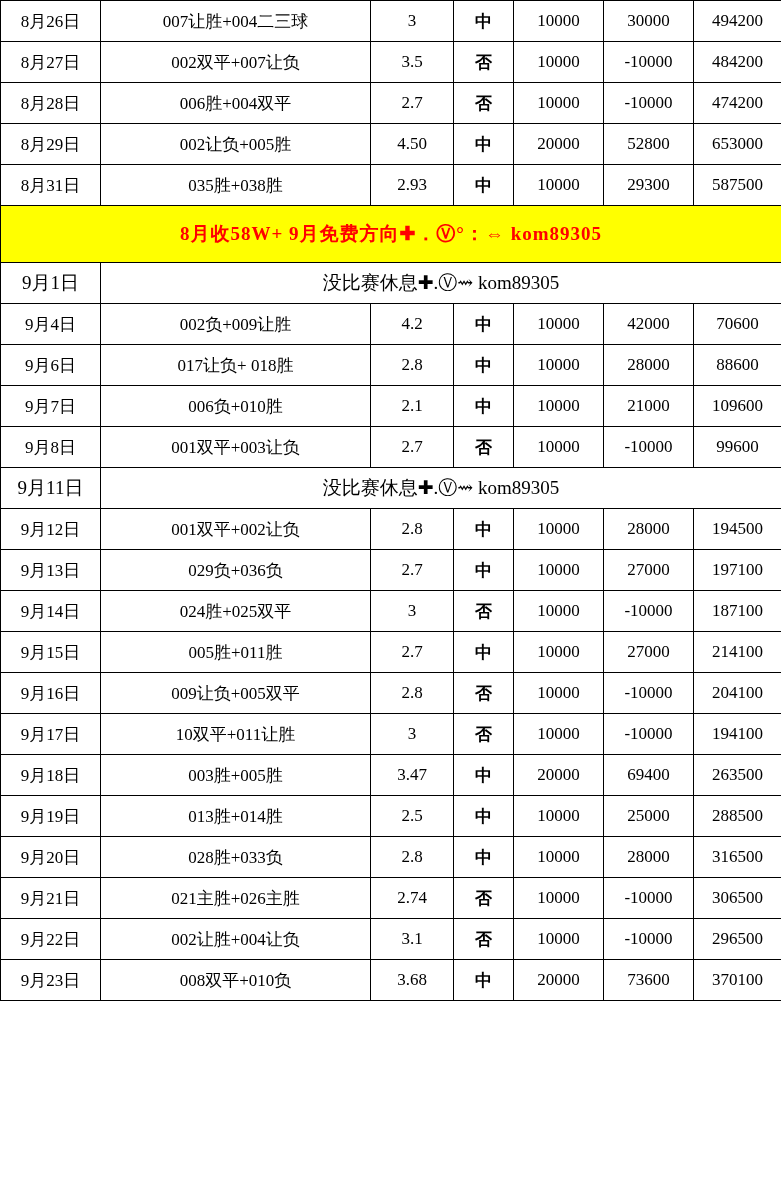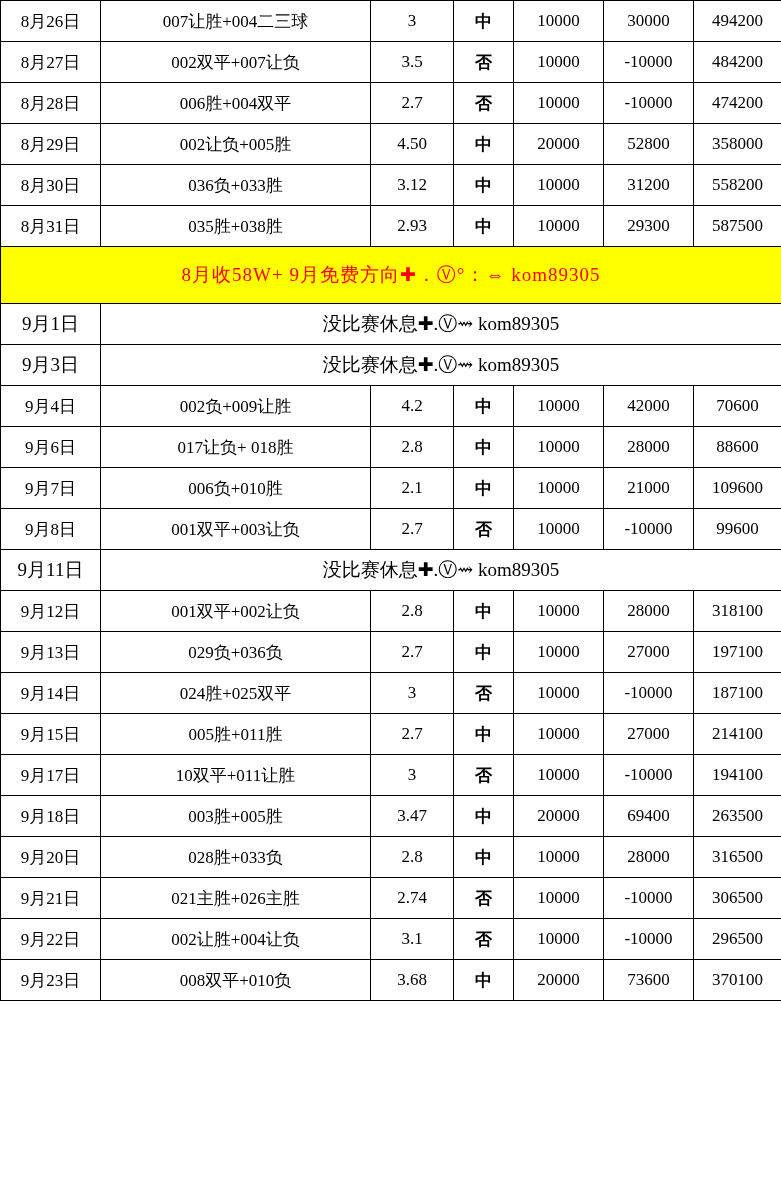--- a/index.html
+++ b/index.html
@@ -35,21 +35,21 @@
   col.c-profit { width: 90px; }
   col.c-total  { width: 88px; }
 
   td.red { color: #ff0000; }
   td.black { color: #000000; }
   td.bold { font-weight: bold; }
 
   tr.banner td {
     background: #ffff00;
     color: #ff0000;
-    font-weight: normal;
+    font-weight: bold;
     font-size: 19px;
     height: 56px;
     letter-spacing: 1px;
   }
   tr.rest td {
     font-size: 19px;
     color: #000000;
     margin-left: 24px;
   }
   td.rest-cell {
@@ -103,51 +103,38 @@
         <td class="black">-10000</td>
         <td class="black">474200</td>
       </tr>
       <tr class="data-row">
         <td class="black">8月29日</td>
         <td class="red">002让负+005胜</td>
         <td class="red">4.50</td>
         <td class="red bold">中</td>
         <td class="red">20000</td>
         <td class="red">52800</td>
-        <td class="red">358000</td>
-      </tr>
-      <tr class="data-row">
-        <td class="black">8月30日</td>
-        <td class="red">036负+033胜</td>
-        <td class="red">3.12</td>
-        <td class="red bold">中</td>
-        <td class="red">10000</td>
-        <td class="red">31200</td>
-        <td class="red">558200</td>
+        <td class="red">653000</td>
       </tr>
       <tr class="data-row">
         <td class="black">8月31日</td>
         <td class="red">035胜+038胜</td>
         <td class="red">2.93</td>
         <td class="red bold">中</td>
         <td class="red">10000</td>
         <td class="red">29300</td>
         <td class="red">587500</td>
       </tr>
       <tr class="banner">
         <td colspan="7">8月收58W+   9月免费方向✚．Ⓥ°：⇔   kom89305</td>
       </tr>
       <tr class="rest">
         <td class="date-cell black">9月1日</td>
         <td colspan="6" class="rest-cell black small-note">没比赛休息✚.Ⓥ⇝ kom89305</td>
       </tr>
-      <tr class="rest">
-        <td class="date-cell black">9月3日</td>
-        <td colspan="6" class="rest-cell black small-note">没比赛休息✚.Ⓥ⇝ kom89305</td>
-      </tr>
       <tr class="data-row">
         <td class="black">9月4日</td>
         <td class="red">002负+009让胜</td>
         <td class="red">4.2</td>
         <td class="red bold">中</td>
         <td class="red">10000</td>
         <td class="red">42000</td>
         <td class="red">70600</td>
       </tr>
       <tr class="data-row">
@@ -181,21 +168,21 @@
         <td class="date-cell black">9月11日</td>
         <td colspan="6" class="rest-cell black small-note">没比赛休息✚.Ⓥ⇝ kom89305</td>
       </tr>
       <tr class="data-row">
         <td class="black">9月12日</td>
         <td class="red">001双平+002让负</td>
         <td class="red">2.8</td>
         <td class="red bold">中</td>
         <td class="red">10000</td>
         <td class="red">28000</td>
-        <td class="red">318100</td>
+        <td class="red">194500</td>
       </tr>
       <tr class="data-row">
         <td class="black">9月13日</td>
         <td class="red">029负+036负</td>
         <td class="red">2.7</td>
         <td class="red bold">中</td>
         <td class="red">10000</td>
         <td class="red">27000</td>
         <td class="red">197100</td>
       </tr>
@@ -211,38 +198,56 @@
       <tr class="data-row">
         <td class="black">9月15日</td>
         <td class="red">005胜+011胜</td>
         <td class="red">2.7</td>
         <td class="red bold">中</td>
         <td class="red">10000</td>
         <td class="red">27000</td>
         <td class="red">214100</td>
       </tr>
       <tr class="data-row">
+        <td class="black">9月16日</td>
+        <td class="black">009让负+005双平</td>
+        <td class="black">2.8</td>
+        <td class="black bold">否</td>
+        <td class="black">10000</td>
+        <td class="black">-10000</td>
+        <td class="black">204100</td>
+      </tr>
+      <tr class="data-row">
         <td class="black">9月17日</td>
         <td class="black">10双平+011让胜</td>
         <td class="black">3</td>
         <td class="black bold">否</td>
         <td class="black">10000</td>
         <td class="black">-10000</td>
         <td class="black">194100</td>
       </tr>
       <tr class="data-row">
         <td class="black">9月18日</td>
         <td class="red">003胜+005胜</td>
         <td class="red">3.47</td>
         <td class="red bold">中</td>
         <td class="red">20000</td>
         <td class="red">69400</td>
         <td class="red">263500</td>
       </tr>
       <tr class="data-row">
+        <td class="black">9月19日</td>
+        <td class="red">013胜+014胜</td>
+        <td class="red">2.5</td>
+        <td class="red bold">中</td>
+        <td class="red">10000</td>
+        <td class="red">25000</td>
+        <td class="red">288500</td>
+      </tr>
+      <tr class="data-row">
         <td class="black">9月20日</td>
         <td class="red">028胜+033负</td>
         <td class="red">2.8</td>
         <td class="red bold">中</td>
         <td class="red">10000</td>
         <td class="red">28000</td>
         <td class="red">316500</td>
       </tr>
       <tr class="data-row">
         <td class="black">9月21日</td>

